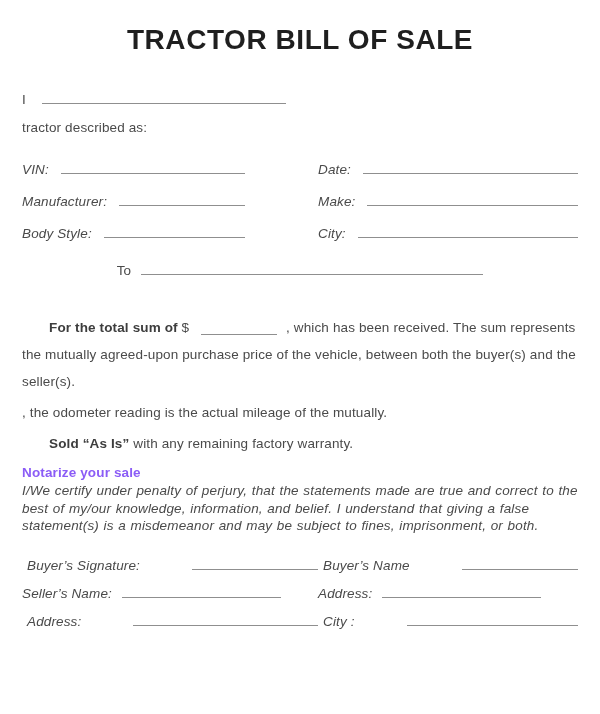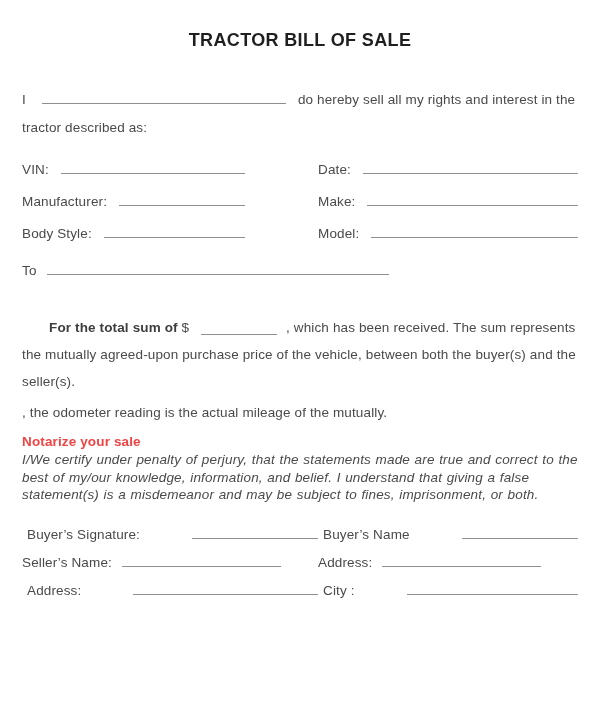--- a/index.html
+++ b/index.html
@@ -9,21 +9,21 @@
     font-family: "Liberation Sans", "DejaVu Sans", sans-serif;
     color: #4a4a4a;
     font-size: 13.5px;
     letter-spacing: 0.01em;
     overflow: hidden;
   }
   .page { width: 600px; height: 714px; background: #fff; }
   h1.doc-title {
     margin-top: 26px;
     text-align: center;
-    font-size: 18px;
+    font-size: 28px;
     line-height: 28px;
     font-weight: bold;
     color: #1f1f1f;
     letter-spacing: 0.02em;
   }
   .content { padding: 0 22px; }
 
   .blank {
     display: inline-block;
     border-bottom: 1.5px solid #8f8f8f;
@@ -32,40 +32,40 @@
   }
 
   
   .intro-1 { margin-top: 37px; display: flex; align-items: baseline; line-height: 18px; }
   .intro-1 .owner-blank { width: 244px; margin-left: 16px; }
   .intro-1 .after { margin-left: 12px; }
   .intro-2 { margin-top: 10px; line-height: 18px; }
 
   
   .details { margin-top: 24px; display: grid; grid-template-columns: 296px 260px; row-gap: 14px; }
-  .cell { display: flex; align-items: baseline; line-height: 18px; }
+  .cell { display: flex; align-items: baseline; line-height: 18px; font-style: italic; }
   .cell .blank { flex: 1; margin-left: 12px; }
   .cell.left .blank { margin-right: 73px; }
 
-  .to-row { margin-top: 19px; display: flex; align-items: baseline; line-height: 18px; }
+  .to-row { margin-top: 19px; display: flex; align-items: baseline; line-height: 18px; justify-content: center; }
   .to-row .blank { width: 342px; margin-left: 10px; }
 
   
   .sum-p { margin-top: 34px; line-height: 27px; }
   .sum-p .amount-blank { width: 76px; margin-left: 8px; margin-right: 5px; }
 
   
   .odo-1 { margin-top: 29px; line-height: 18px; }
   .odo-1 .odo-blank { width: 84px; margin-left: 10px; margin-right: 8px; }
   .odo-1 .date-blank { width: 72px; margin-left: 10px; margin-right: 10px; }
   .odo-2 { margin-top: 9px; line-height: 18px; }
 
   .sold-row { margin-top: 13px; line-height: 18px; }
 
-  .notarize-h { margin-top: 11px; line-height: 18px; font-weight: bold; color: #ef4444; }
+  .notarize-h { margin-top: 11px; line-height: 18px; font-weight: bold; color: #8b5cf6; }
   .notarize-p { line-height: 17.5px; letter-spacing: 0.012em; word-spacing: 0.05em; font-style: italic; }
 
   b, .bold { font-weight: bold; color: #3d3d3d; padding-left: 27px; }
 
   
   .sig-grid { margin-top: 22px; display: grid; grid-template-columns: 296px 1fr; row-gap: 10px; }
   .sig-grid .cell.right { padding-left: 5px; gap: 42px; }
   .sig-grid .cell.left .blank { margin-right: 37px; }
   .sig-grid .cell .blank { margin-left: 10px; }
 </style>
@@ -73,21 +73,20 @@
 <body>
 
 <div class="page">
   <h1 class="doc-title">TRACTOR BILL OF SALE</h1>
 
   <div class="content">
 
     <div class="intro-1">
       <span>I</span>
       <span class="blank owner-blank"></span>
-      <span class="after">do hereby sell all my rights and interest in the</span>
     </div>
     <div class="intro-2">tractor described as:</div>
 
     <div class="details">
       <div class="cell left">
         <span>VIN:</span>
         <span class="blank"></span>
       </div>
       <div class="cell right">
         <span>Date:</span>
@@ -99,39 +98,42 @@
       </div>
       <div class="cell right">
         <span>Make:</span>
         <span class="blank"></span>
       </div>
       <div class="cell left">
         <span>Body Style:</span>
         <span class="blank"></span>
       </div>
       <div class="cell right">
-        <span>Model:</span>
+        <span>City:</span>
         <span class="blank"></span>
       </div>
     </div>
 
     <div class="to-row">
       <span>To</span>
       <span class="blank"></span>
     </div>
 
     <p class="sum-p">
       <b>For the total sum of</b>
       <span>$</span>
       <span class="blank amount-blank"></span>
       <span>, which has been received. The sum represents the mutually agreed-upon purchase price of the vehicle, between both the buyer(s) and the seller(s).</span>
     </p>
 
     <div class="odo-2">, the odometer reading is the actual mileage of the mutually.</div>
 
+    <div class="sold-row">
+      <b>Sold “As Is”</b><span> with any remaining factory warranty.</span>
+    </div>
 
     <div class="notarize-h">Notarize your sale</div>
     <p class="notarize-p">I/We certify under penalty of perjury, that the statements made are true and correct to the best of my/our knowledge, information, and belief. I understand that giving a false statement(s) is a misdemeanor and may be subject to fines, imprisonment, or both.</p>
 
     <div class="sig-grid">
       <div class="cell right">
         <span>Buyer’s Signature:</span>
         <span class="blank"></span>
       </div>
 

